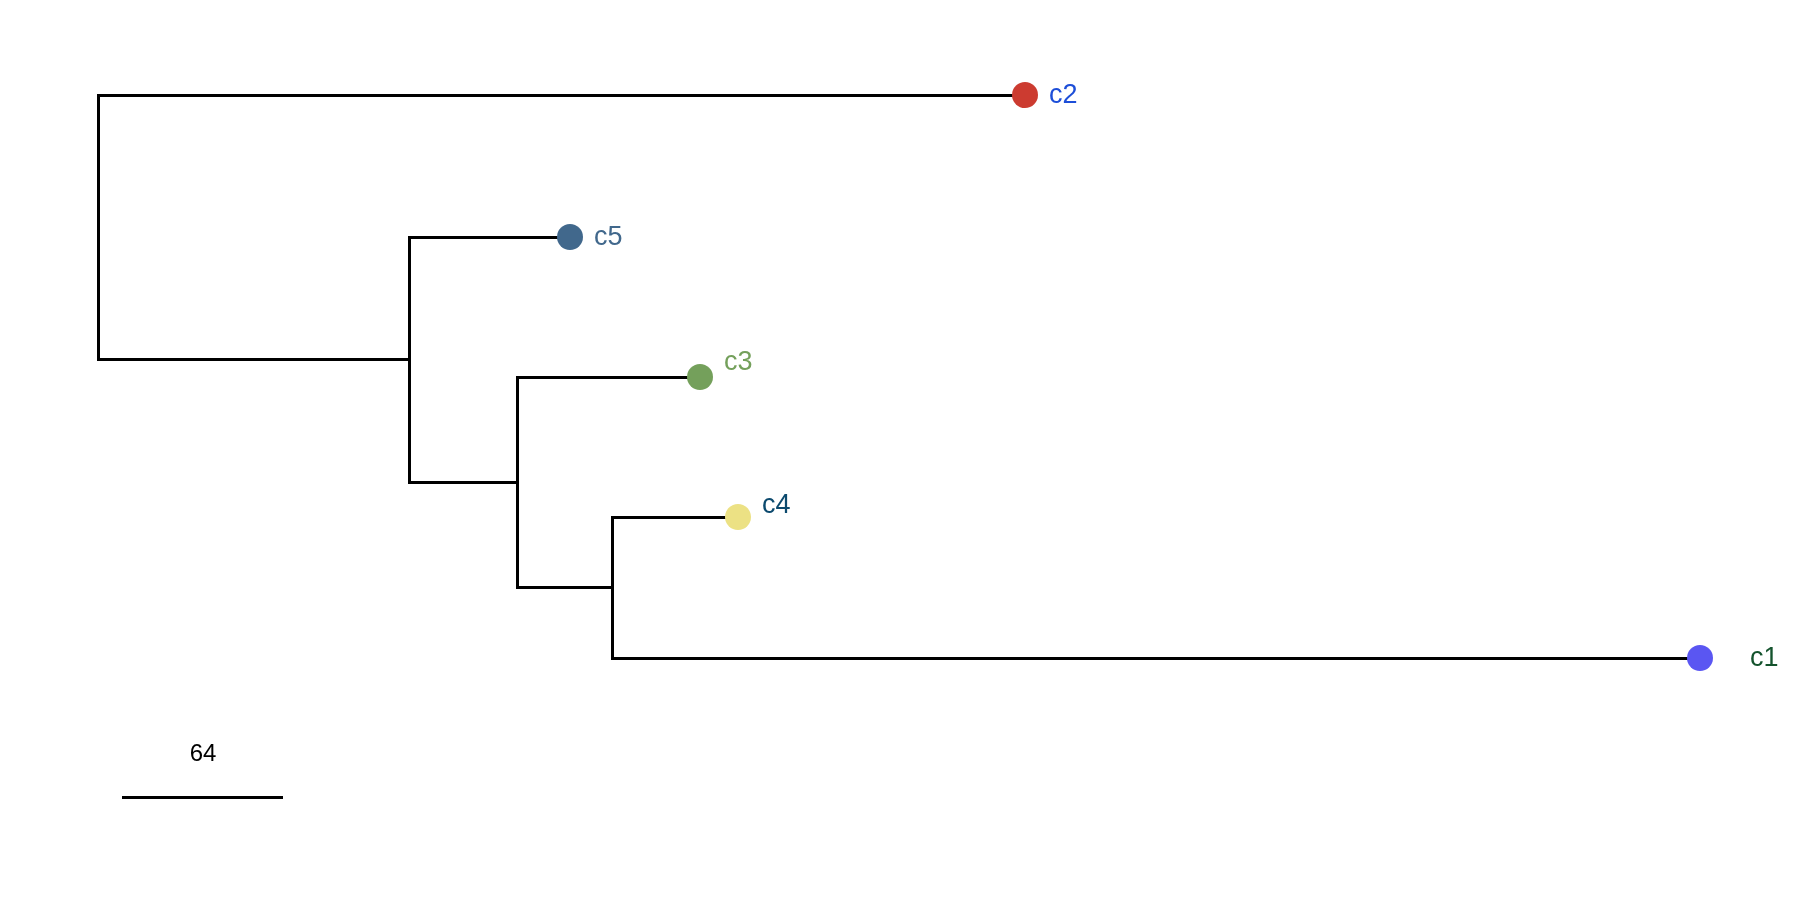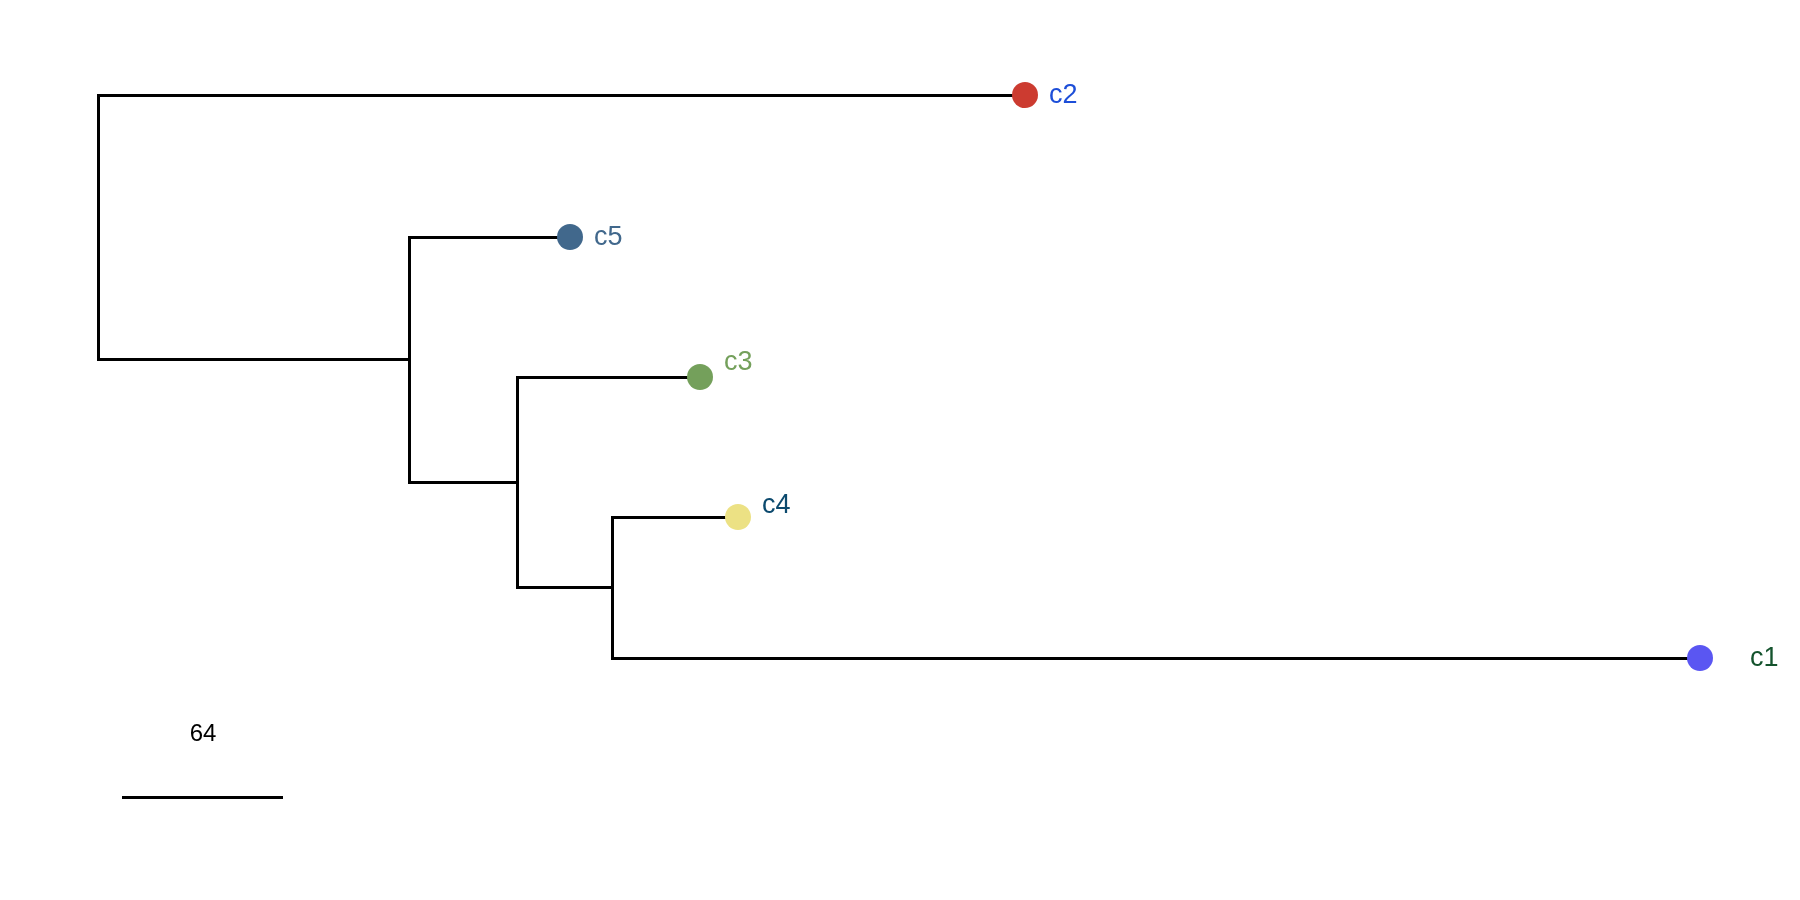--- a/index.html
+++ b/index.html
@@ -37,20 +37,21 @@
   .scalebar-line {
     position: absolute;
     background: #000000;
   }
   .scalebar-label {
     position: absolute;
     transform: translate(-50%, -50%);
     font-size: 24px;
     color: #000000;
     line-height: 1;
+    margin-top: 20px;
   }
 </style>
 </head>
 <body>
 
 <div class="figure">
   <div class="tree-canvas" id="tree-canvas">
       <div class="branch" style="background: rgb(0, 0, 0); left: 96.5px; top: 93.5px; width: 930px; height: 3px;"></div>
       <div class="branch" style="background: rgb(0, 0, 0); left: 96.5px; top: 93.5px; width: 3px; height: 267px;"></div>
       <div class="branch" style="background: rgb(0, 0, 0); left: 96.5px; top: 357.5px; width: 314px; height: 3px;"></div>

